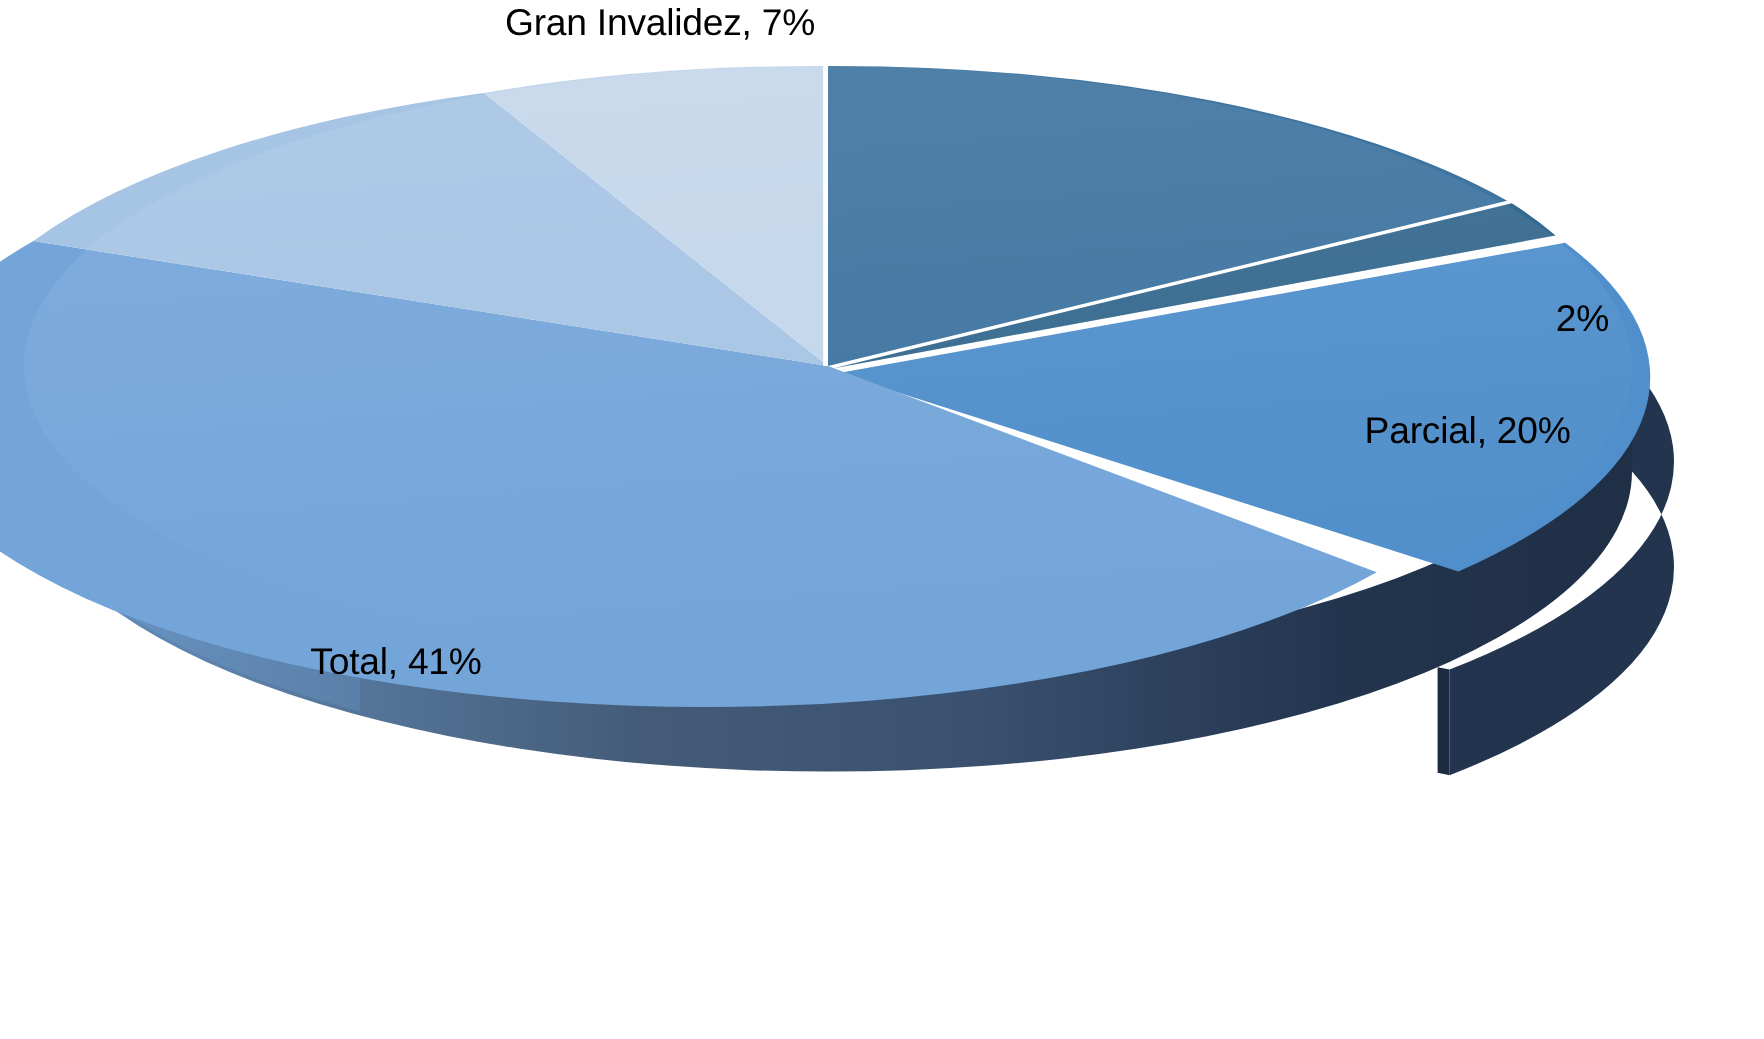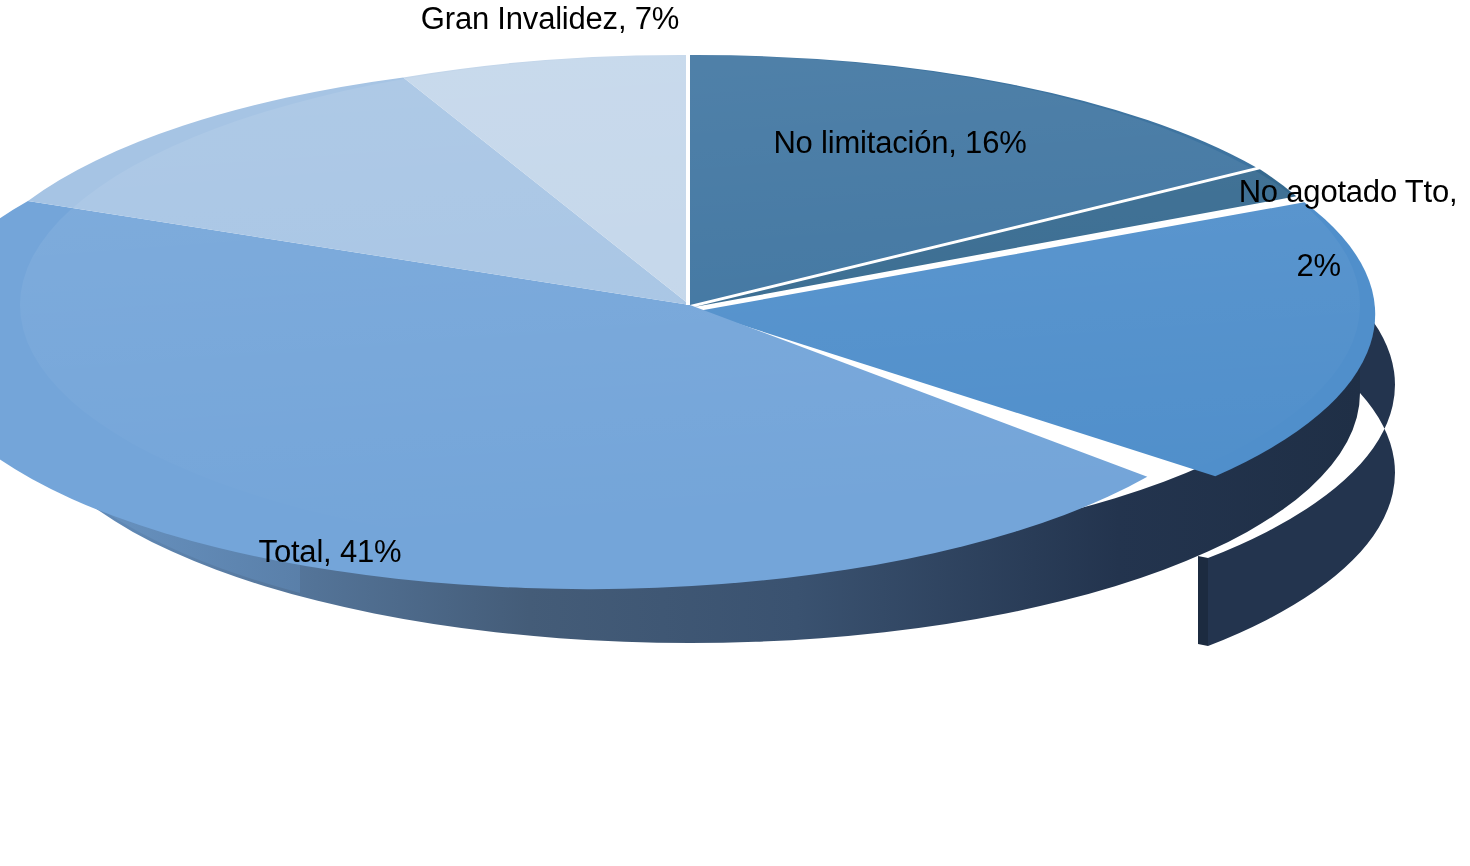--- a/index.html
+++ b/index.html
@@ -109,24 +109,24 @@
                A 670,250 0 0 1 686,55 Z" fill="#C3D6EA"></path>
 
       <path d="M 686,55 L 690,55 L 690,305 L 686,305 Z" fill="#ffffff"></path>
 
       <ellipse cx="690" cy="305" rx="670" ry="250" fill="url(#topSheen)"></ellipse>
     </g>
   </svg>
 
   <div class="slice-label lbl-center" style="left:360px; top:0px; width:380px;">Gran Invalidez, 7%</div>
 
-  <div class="slice-label lbl-center" style="left:735px; top:124px; width:330px;">No limitación, 16%</div>
 
   <div class="slice-label lbl-right" style="left:1205px; top:136px; width:282px; text-align:left;">
-    <span>No agotado Tto,</span><br>
+    <br>
     <span style="display:inline-block; width:160px; text-align:center;">2%</span>
   </div>
 
+  <div class="slice-label lbl-center" style="left:1078px; top:340px; width:290px;">Parcial, 20%</div>
 
   <div class="slice-label lbl-center" style="left:165px; top:533px; width:330px;">Total, 41%</div>
 
 
 </div>
 
 </body></html>

